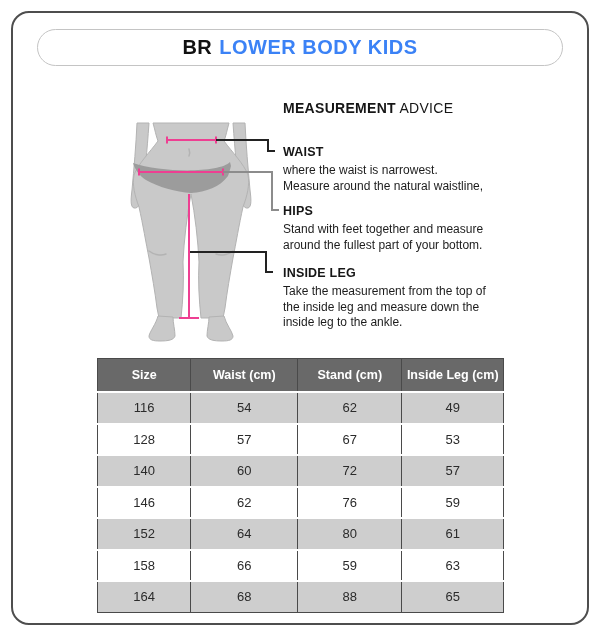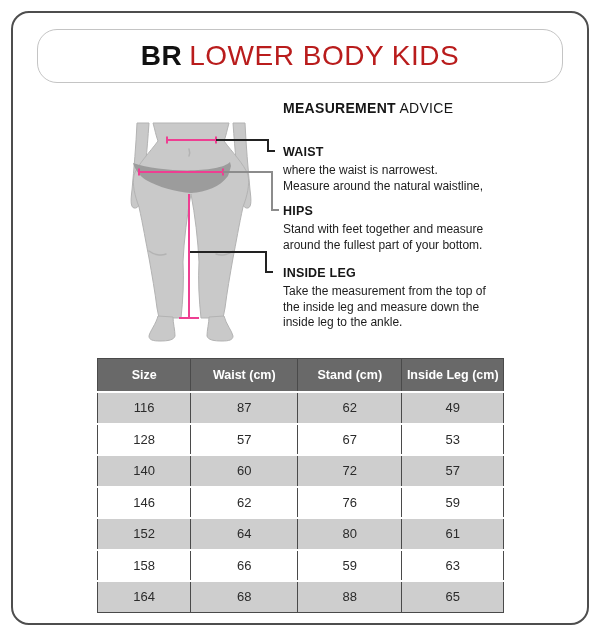--- a/index.html
+++ b/index.html
@@ -5,27 +5,27 @@
   html,body{margin:0;padding:0;background:#fff;}
   .stage{
     position:relative;width:600px;height:639px;background:#fff;overflow:hidden;
     font-family:"Liberation Sans",sans-serif;color:var(--text-dark,#1c1c1c);
   }
   .page-frame{
     position:absolute;left:11px;top:11px;right:11px;bottom:14px;
     border:2px solid var(--frame-border,#4e4e4e);border-radius:18px;
   }
   .title-box{
-    position:absolute;left:37px;top:29px;width:526px;height:54px;box-sizing:border-box;
+    position:absolute;left:37px;top:29px;width:526px;height:37px;box-sizing:border-box;
     border:1.5px solid var(--titlebox-border,#c4c4c4);border-radius:20px;
     display:flex;align-items:center;justify-content:center;
-    font-size:28px;letter-spacing:0.5px;white-space:nowrap;
+    font-size:20px;letter-spacing:0.5px;white-space:nowrap;
   }
   .title-brand{font-weight:700;color:#111;margin-right:7px;}
-  .title-rest{font-weight:400;color:#b91c1c;}
+  .title-rest{font-weight:700;color:#3b82f6;}
   .diagram{position:absolute;left:0;top:0;width:600px;height:639px;pointer-events:none;}
   .advice-heading{
     position:absolute;left:283px;top:100px;font-size:14px;letter-spacing:0.3px;
     color:#161616;white-space:nowrap;
   }
   .advice-heading .b{font-weight:700;}
   .advice-item{position:absolute;left:283px;white-space:nowrap;}
   .advice-label{font-size:12.5px;font-weight:700;color:#161616;margin-bottom:4px;letter-spacing:0.2px;}
   .advice-line{font-size:12px;line-height:15.5px;color:#1c1c1c;}
   .pos-waist{top:145px;}
@@ -156,21 +156,21 @@
       <tr>
         <th>Size</th>
         <th>Waist (cm)</th>
         <th>Stand (cm)</th>
         <th>Inside Leg (cm)</th>
       </tr>
     </thead>
     <tbody>
       <tr class="alt">
         <td>116</td>
-        <td>87</td>
+        <td>54</td>
         <td>62</td>
         <td>49</td>
       </tr>
       <tr>
         <td>128</td>
         <td>57</td>
         <td>67</td>
         <td>53</td>
       </tr>
       <tr class="alt">

